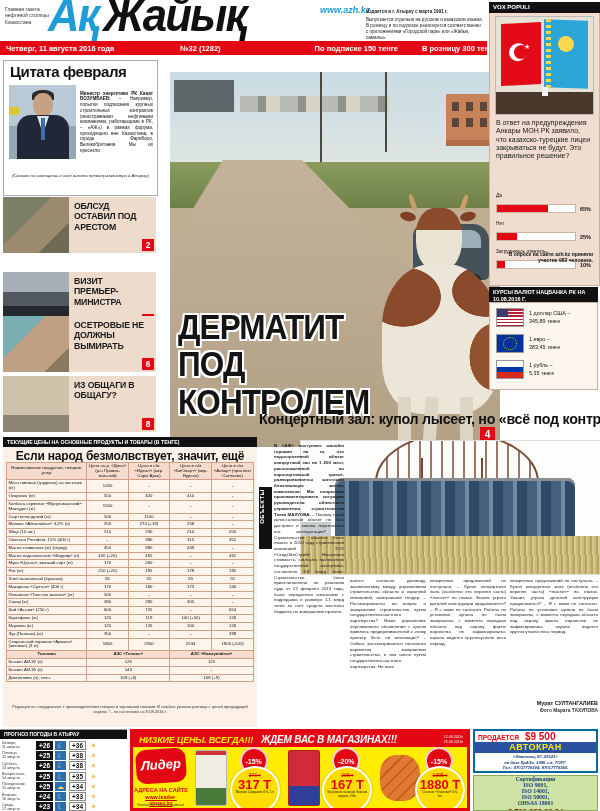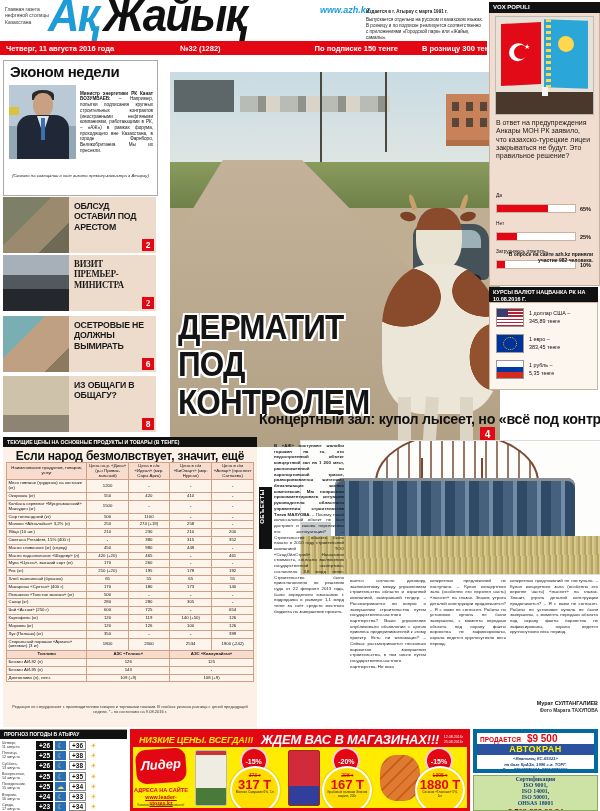--- a/index.html
+++ b/index.html
@@ -179,21 +179,21 @@
   .wx-day{width:34px;font-size:3.7px;line-height:1.1;color:#333;}
   .wx-nt{width:17px;height:9px;background:#111;color:#fff;font-size:6.5px;font-weight:bold;text-align:center;line-height:9px;}
   .wx-ni{width:11px;height:9px;background:#2a6fb5;color:#ffd84d;font-size:7px;text-align:center;line-height:9px;margin-left:2px;}
   .wx-dt{width:17px;height:9px;border:1px solid #888;color:#111;font-size:6.5px;font-weight:bold;text-align:center;line-height:8px;margin-left:3px;box-sizing:border-box;}
   .wx-di{width:11px;height:9px;font-size:7px;color:#f0a818;text-align:center;line-height:9px;margin-left:2px;}
 
   
   .ad{left:130px;top:729px;width:340px;height:82px;background:#ffec00;border:3px solid #e30613;box-sizing:border-box;overflow:hidden;}
   .ad-h{position:absolute;left:0;top:0;width:100%;height:15px;background:#e30613;display:flex;align-items:center;}
   .ad-h .t1{color:#ffec00;font-weight:800;font-style:italic;font-size:9px;margin-left:6px;white-space:nowrap;letter-spacing:-.2px;}
-  .ad-h .t2{color:#fff;font-weight:800;font-style:italic;font-size:13px;margin-left:8px;white-space:nowrap;letter-spacing:-.2px;}
+  .ad-h .t2{color:#fff;font-weight:800;font-style:italic;font-size:10px;margin-left:8px;white-space:nowrap;letter-spacing:-.2px;}
   .ad-dates{margin-left:auto;margin-right:4px;text-align:right;font-size:3.6px;color:#fff;line-height:1.2;}
   .ad-body{position:absolute;left:0;top:15px;right:0;bottom:0;display:flex;}
   .lider{width:56px;flex-shrink:0;position:relative;}
   .lider-logo{position:absolute;left:3px;top:2px;width:50px;height:34px;background:#e30613;border-radius:10px;
       color:#fff;font-weight:900;font-style:italic;font-size:13px;text-align:center;line-height:32px;transform:rotate(-4deg);}
   .lider-adr{position:absolute;left:1px;top:40px;width:54px;text-align:center;color:#e30613;font-weight:800;font-size:5.6px;line-height:1.2;}
   .lider-url{color:#c00;font-size:5.4px;}
   .lider-note{position:absolute;left:1px;bottom:1px;width:54px;text-align:center;font-size:3.2px;color:#333;}
   .prod{position:relative;width:94px;height:64px;}
   .prod-img{position:absolute;left:6px;top:3px;width:30px;height:54px;border-radius:2px;}
@@ -202,21 +202,21 @@
   .pi-saus{background:repeating-linear-gradient(135deg,#e07a30 0 7px,#c9611d 7px 9px);border-radius:40%;width:40px;height:46px;top:8px;}
   .badge{position:absolute;right:14px;top:0px;width:24px;height:24px;border-radius:50%;background:#e30613;
       border:2px solid #ffd0d0;color:#fff;font-size:7px;font-weight:800;display:flex;align-items:center;justify-content:center;}
   .pcirc{position:absolute;right:2px;top:19px;width:46px;height:44px;border-radius:50%;background:#ffdd00;
       border:2px solid #fff;box-shadow:0 0 2px rgba(0,0,0,.3);text-align:center;overflow:hidden;}
   .pold{font-size:5px;color:#c00;text-decoration:line-through;margin-top:4px;}
   .pnew{font-size:13px;font-weight:900;color:#e30613;line-height:1;}
   .pname{font-size:3.2px;color:#222;line-height:1.1;padding:0 3px;}
 
   
-  .crane{left:473px;top:729px;width:125px;height:44px;background:#fff;border:4px solid #0369a1;box-sizing:border-box;overflow:hidden;}
+  .crane{left:473px;top:729px;width:125px;height:44px;background:#fff;border:2px solid #0369a1;box-sizing:border-box;overflow:hidden;}
   .crane-top{display:flex;align-items:baseline;}
   .crane-sale{color:#e30613;font-weight:800;font-size:6.5px;margin:1px 0 0 3px;}
   .crane-price{color:#e30613;font-weight:900;font-size:10px;margin-left:6px;}
   .crane-bar{background:#2a52a0;color:#ffec00;font-weight:900;font-size:9px;text-align:center;height:11px;line-height:11px;letter-spacing:.5px;}
   .crane-lines{font-size:4.2px;font-style:italic;font-weight:bold;color:#1d3f7a;text-align:center;line-height:1.35;margin-top:1px;}
   .cert{left:473px;top:775px;width:125px;height:36px;background:#cde3a5;border:1px solid #8aa860;box-sizing:border-box;
       text-align:center;font-family:"Liberation Serif",serif;overflow:hidden;}
   .cert-line{font-size:5.8px;font-weight:bold;color:#1d3f7a;line-height:1.05;}
   .cert-phone{font-size:8.5px;font-weight:bold;color:#8b0000;margin-top:1px;font-family:"Liberation Serif",serif;}
 </style>
@@ -235,42 +235,42 @@
     <div>Выпускается отдельно на русском и казахском языках. В розницу и по подписке реализуется соответственно с приложениями «Городской парк» или «Жайық самалы».</div>
   </div>
   <div class="abs issue-bar">
     <span class="ib-date">Четверг, 11 августа 2016 года</span>
     <span class="ib-issue">№32 (1282)</span>
     <span class="ib-sub">По подписке 150 тенге</span>
     <span class="ib-ret">В розницу 300 тенге</span>
   </div>
 
   <section class="abs quote-box">
-    <div class="quote-title">Эконом недели</div>
+    <div class="quote-title">Цитата февраля</div>
     <div class="quote-photo">
       <i class="q-mon"></i>
       <i class="q-hair"></i>
       <i class="q-head"></i>
       <i class="q-suit"></i>
       <i class="q-shirt"></i>
       <i class="q-tie"></i>
     </div>
     <p class="quote-text"><span class="q-author">Министр энергетики РК Канат БОЗУМБАЕВ:</span><span> – Например, попытки подписания крупных строительных контрактов (иностранными нефтяными компаниями, работающими в РК, – «АЖ») в рамках форума, проходящего вне Казахстана, в городе Фарнборо, Великобритания. Мы их пресекли.</span></p>
     <div class="quote-note">(Сказано на совещании в ходе визита премьер-министра в Атырау)</div>
   </section>
 
     <div class="abs teaser" style="top: 197px;">
       <div class="teaser-photo tp1"></div>
       <div class="teaser-body">
         <div class="teaser-title">ОБЛСУД ОСТАВИЛ ПОД АРЕСТОМ</div>
         <div class="page-badge">2</div>
       </div>
     </div>
 
-    <div class="abs teaser" style="top: 255px; font-family: Liberation Serif, serif;">
+    <div class="abs teaser" style="top: 272px;">
       <div class="teaser-photo tp2"></div>
       <div class="teaser-body">
         <div class="teaser-title">ВИЗИТ ПРЕМЬЕР-МИНИСТРА</div>
         <div class="page-badge">2</div>
       </div>
     </div>
 
     <div class="abs teaser" style="top: 316px;">
       <div class="teaser-photo tp3"></div>
       <div class="teaser-body">

